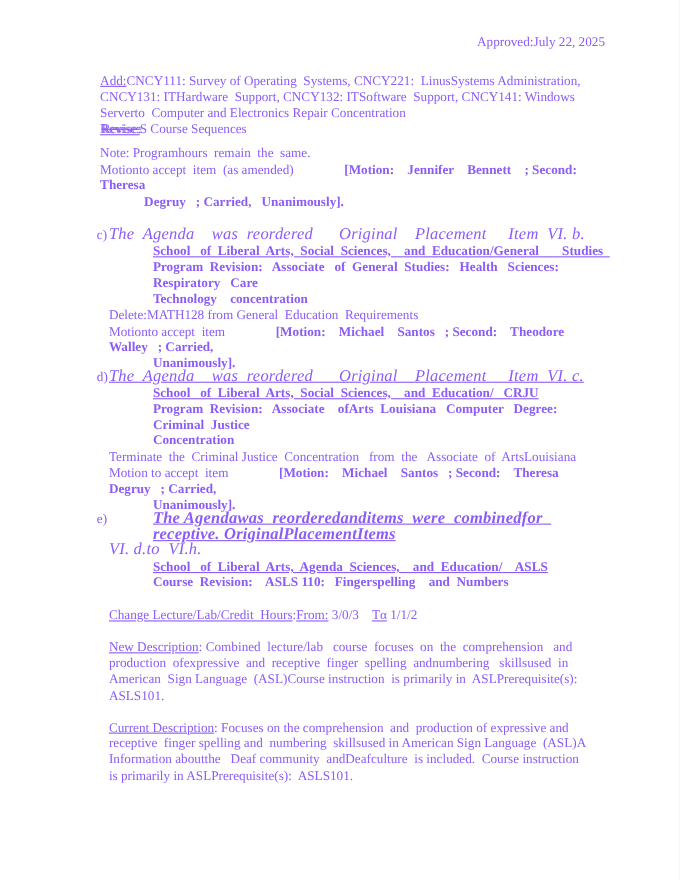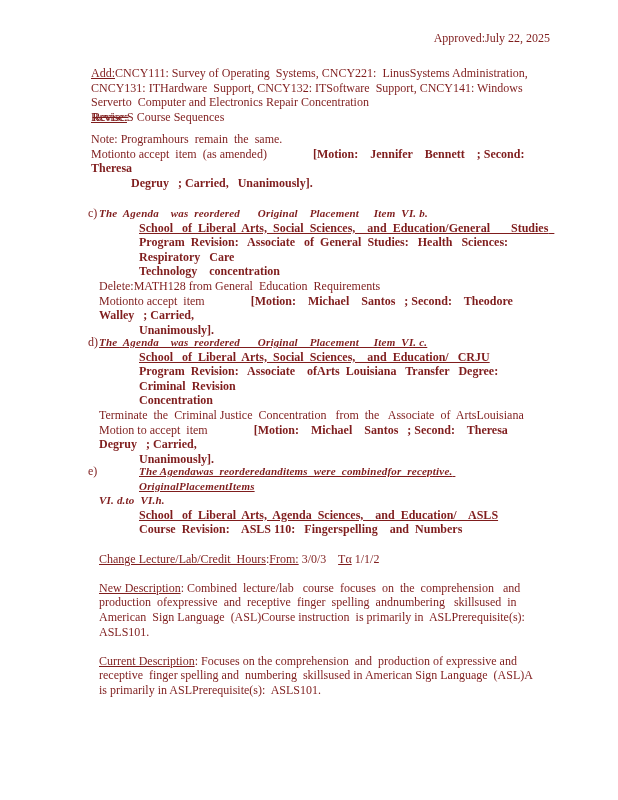--- a/index.html
+++ b/index.html
@@ -4,39 +4,39 @@
 <style>
   html,body { margin:0; padding:0; background:#e8e8e8; }
   .page {
     position:relative;
     width:618px; height:800px;
     margin:0 auto;
     background:#ffffff;
     font-family:"Liberation Serif", serif;
     font-size:12px;
     line-height:14.6px;
-    color:#7f1d1d;
+    color:#8b5cf6;
     overflow:hidden;
   }
   .line { white-space:pre-wrap; min-height:14.6px; }
   .b { font-weight:bold;padding-left:40px; }
   .i { font-style:italic; }
   .u { text-decoration:underline; }
   .approved {
     position:absolute; top:31px; left:0; right:68px;
     text-align:right;
   }
   .block-intro { position:absolute; top:66px;  left:91px; width:462px; }
   .block-note  { position:absolute; top:132px; left:91px; width:462px; }
   .item { position:absolute; left:88px; width:466px; padding-left:11px; box-sizing:border-box; }
   .item-c { top:206px; }
   .item-d { top:335px; }
   .item-e { top:464px; }
   .item-label { position:absolute; left:0; top:0; }
-  .agenda-note { font-size:11px; letter-spacing:0.2px;font-weight:bold; }
+  .agenda-note { font-size:15px; letter-spacing:0.2px; }
   .overlap-wrap { position:relative; display:inline-block; text-decoration:underline; }
   .overlap-echo {
     position:absolute; left:1.5px; top:0;
     text-decoration:line-through;
   }
 </style>
 </head>
 <body>
 
 <div class="page">
@@ -64,21 +64,21 @@
     <div class="line b">Technology    concentration</div>
     <div class="line">Delete:MATH128 from General  Education  Requirements</div>
     <div class="line"><span>Motionto accept  item  </span><span class="b">[Motion:    Michael    Santos   ; Second:    Theodore     Walley   ; Carried,</span></div>
     <div class="line b">Unanimously].</div>
   </div>
 
   <div class="item item-d">
     <span class="item-label">d)</span>
     <div class="line i u agenda-note">The  Agenda    was  reordered      Original    Placement     Item  VI. c.</div>
     <div class="line b u">School   of  Liberal  Arts,  Social  Sciences,    and  Education/   CRJU</div>
-    <div class="line b">Program  Revision:   Associate    ofArts  Louisiana   Transfer   Degree:    Criminal  Revision</div>
+    <div class="line b">Program  Revision:   Associate    ofArts  Louisiana   Computer   Degree:    Criminal  Justice</div>
     <div class="line b">Concentration</div>
     <div class="line">Terminate  the  Criminal Justice  Concentration   from  the   Associate  of  ArtsLouisiana</div>
     <div class="line"><span>Motion to accept  item  </span><span class="b">[Motion:    Michael    Santos   ; Second:    Theresa     Degruy   ; Carried,</span></div>
     <div class="line b">Unanimously].</div>
   </div>
 
   <div class="item item-e">
     <span class="item-label">e)</span>
     <div class="line i b u agenda-note">The Agendawas  reorderedanditems  were  combinedfor  receptive. OriginalPlacementItems</div>
     <div class="line i agenda-note">VI. d.to  VI.h.</div>
@@ -87,16 +87,17 @@
     <div class="line"></div>
     <div class="line"><span class="u">Change Lecture/Lab/Credit  Hours</span><span>:</span><span class="u">From:</span><span> 3/0/3</span><span>    </span><span class="u">Tα</span><span> 1/1/2</span></div>
     <div class="line"></div>
     <div class="line"><span class="u">New Description</span><span>: Combined  lecture/lab   course  focuses  on  the  comprehension   and</span></div>
     <div class="line">production  ofexpressive  and  receptive  finger  spelling  andnumbering   skillsused  in</div>
     <div class="line">American  Sign Language  (ASL)Course instruction  is primarily in  ASLPrerequisite(s):</div>
     <div class="line">ASLS101.</div>
     <div class="line"></div>
     <div class="line"><span class="u">Current Description</span><span>: Focuses on the comprehension  and  production of expressive and</span></div>
     <div class="line">receptive  finger spelling and  numbering  skillsused in American Sign Language  (ASL)A</div>
+    <div class="line">Information aboutthe   Deaf community  andDeafculture  is included.  Course instruction</div>
     <div class="line">is primarily in ASLPrerequisite(s):  ASLS101.</div>
   </div>
 
 </div>
 
 </body></html>

